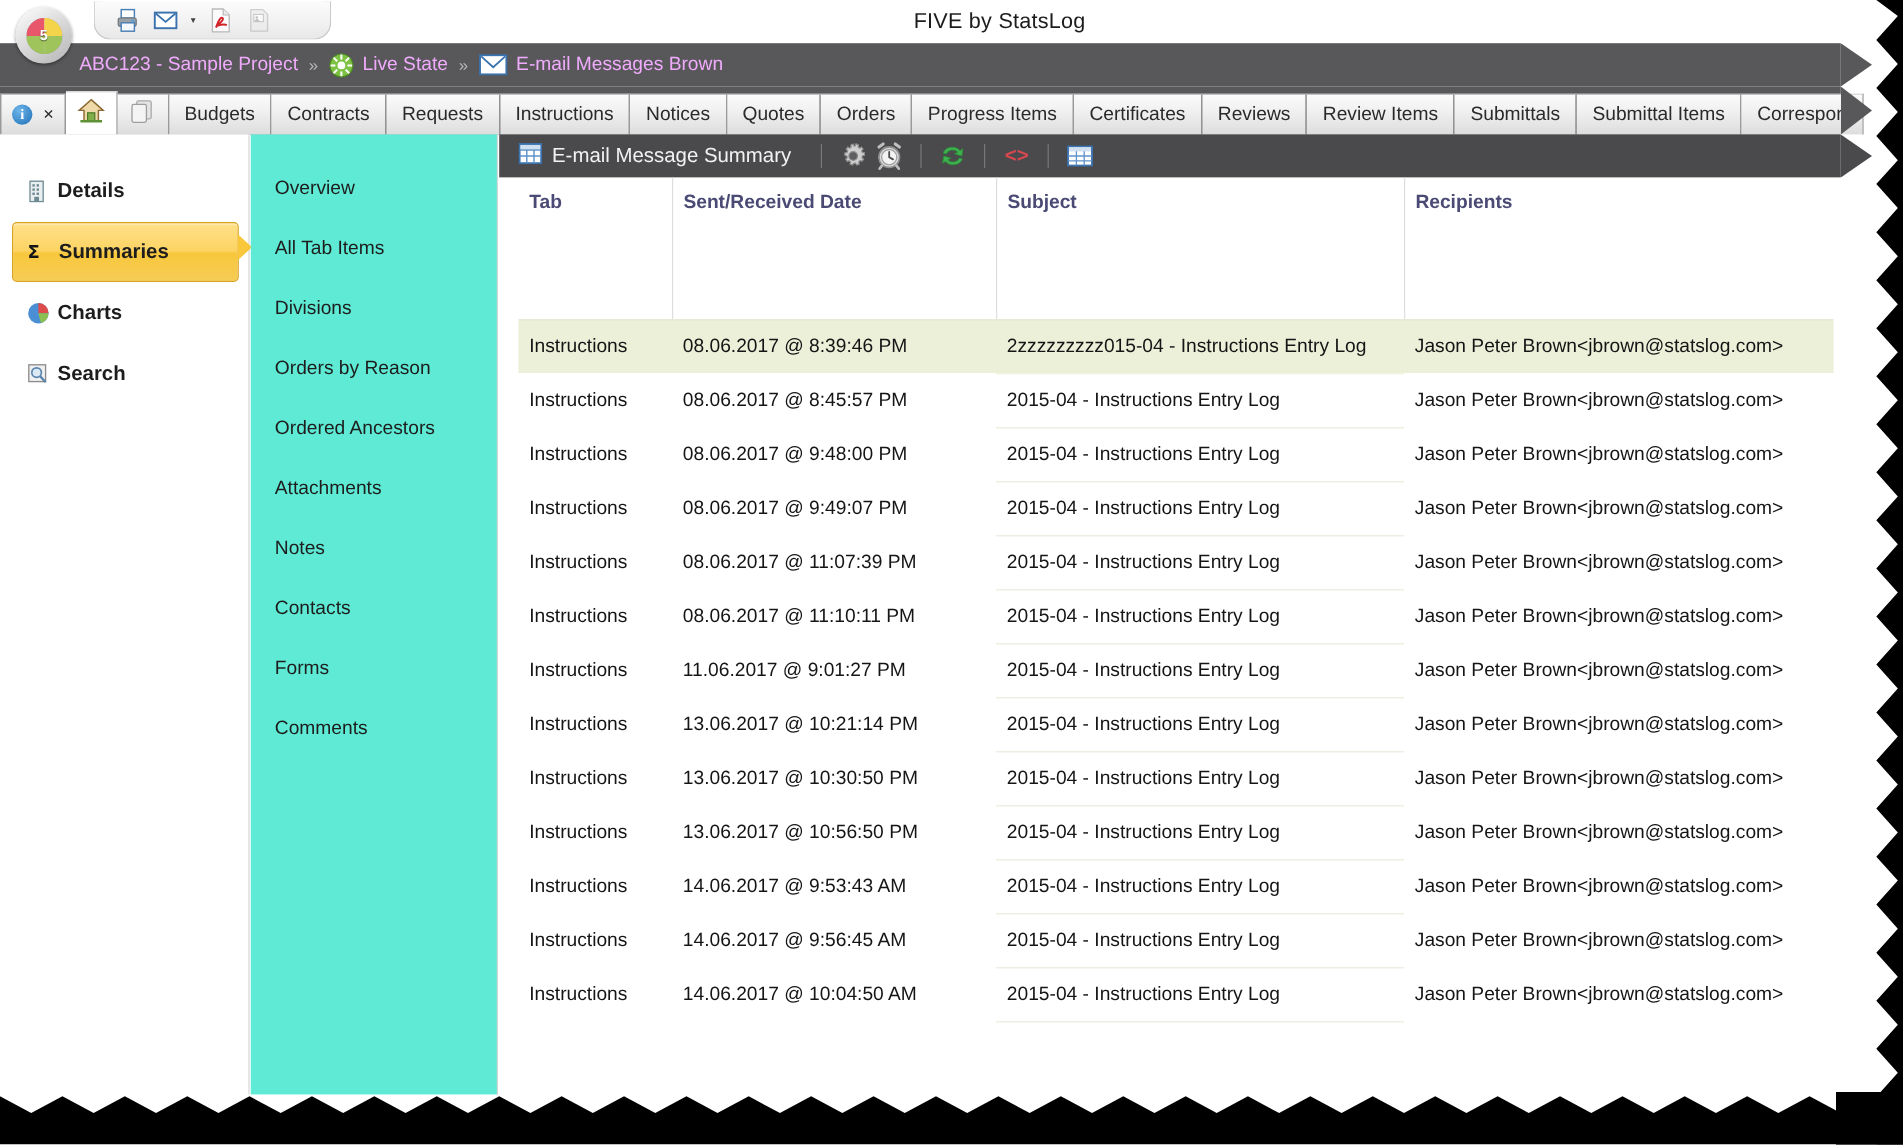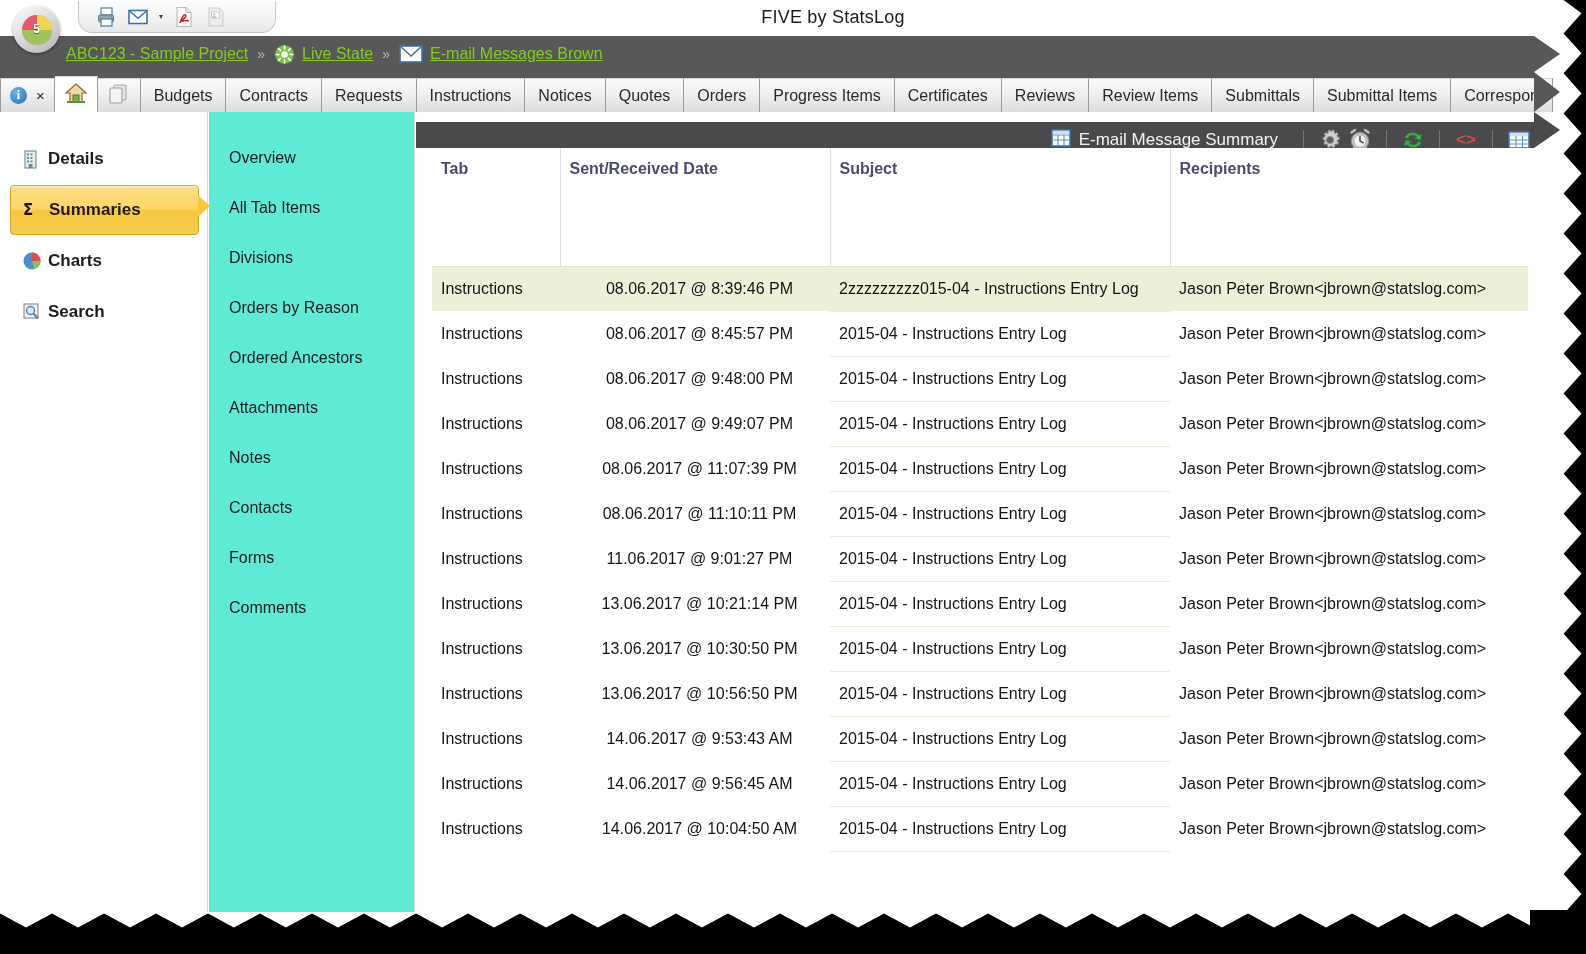--- a/index.html
+++ b/index.html
@@ -79,21 +79,21 @@
 
   
   .crumb-bar {
     position: absolute; left: 0; top: 36px;
     width: 1534px; height: 36px;
     background: #58585a;
     display: flex; align-items: center;
     padding-left: 66px;
     color: #f3f3f3;
   }
-  .crumb-txt { font-size: 16px; color: #84cc16; text-decoration: underline; }
+  .crumb-txt { font-size: 16px; color: #f0abfc; }
   .crumb-sep { font-size: 14px; color: #b7b7b7; margin: 0 9px; }
   .crumb-ico { margin-right: 7px; display: inline-flex; align-items: center; }
 
   .crumb-notch {
     position: absolute; left: 1534px; top: 36px;
     width: 26px; height: 36px;
     background: #58585a;
     clip-path: polygon(0 0, 100% 50%, 0 100%);
   }
 
@@ -189,25 +189,25 @@
     content: "";
     position: absolute; right: -11px; top: 6px;
     width: 0; height: 0;
     border-top: 10px solid transparent;
     border-bottom: 10px solid transparent;
     border-left: 11px solid #f9c942;
   }
 
   
   .content-toolbar {
-    position: absolute; left: 416px; top: 122px;
+    position: absolute; left: 416px; top: 112px;
     width: 1118px; height: 36px;
     background: #4a4a4c;
     display: flex; align-items: center;
-    padding-left: 16px; gap: 0px; justify-content: flex-end;
+    padding-left: 16px; gap: 0px;
   }
   .ct-title {
     font-size: 17px; color: #f2f2f2; margin-left: 8px; margin-right: 14px;
   }
   .ct-div {
     width: 1px; height: 20px; background: #777; margin: 0 11px;
   }
   .ct-btn {
     width: 30px; height: 28px;
     display: flex; align-items: center; justify-content: center;
@@ -242,21 +242,21 @@
     padding: 13px 0 13px 9px;
     border-bottom: 1px solid #eceadb;
     white-space: nowrap; overflow: hidden;
   }
   table.grid tr.hl td {
     background: #edf0d9;
     border-bottom: 1px solid #edf0d9;
   }
   table.grid tr.hl td.c-tab { border-bottom: 1px solid #edf0d9; }
   td.c-tab { border-bottom-color: transparent !important; border-right: none; }
-  td.c-date { text-align: center; padding-right: 26px; border-bottom-color: transparent !important; }
+  td.c-date { text-align: left; padding-right: 26px; border-bottom-color: transparent !important; }
   td.c-rcp { border-bottom-color: transparent !important; }
   tr.hl td.c-date, tr.hl td.c-rcp { background: #edf0d9; }
 
   .col-tab { width: 128px; }
   .col-date { width: 270px; }
   .col-subj { width: 340px; }
   .col-rcp { width: 358px; }
 
   
   .zig-bottom {

